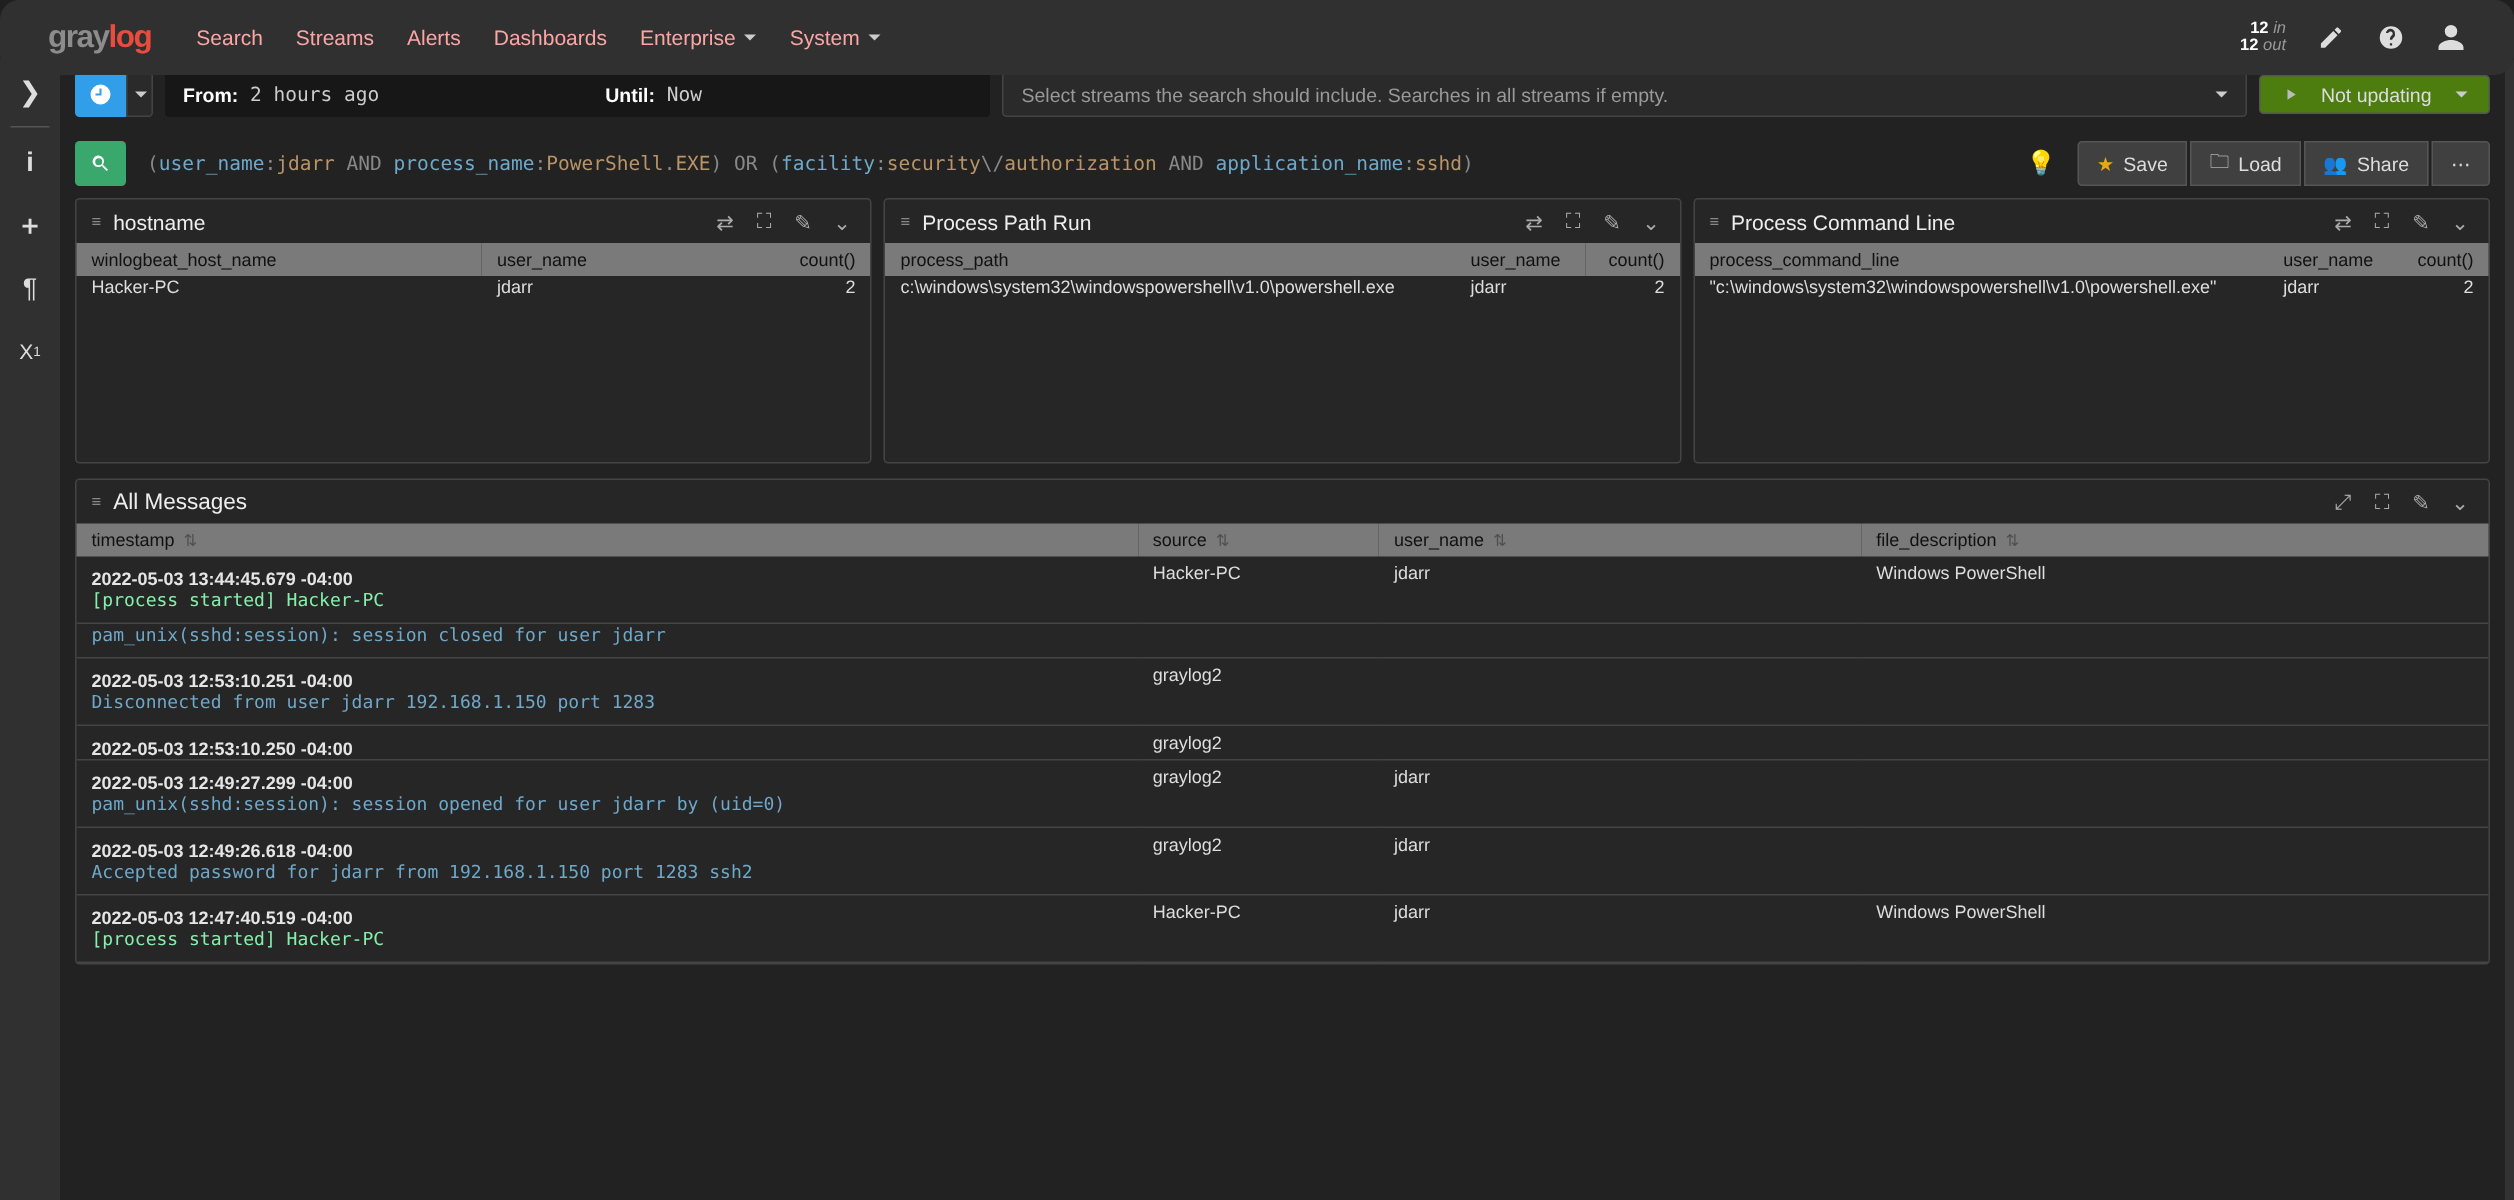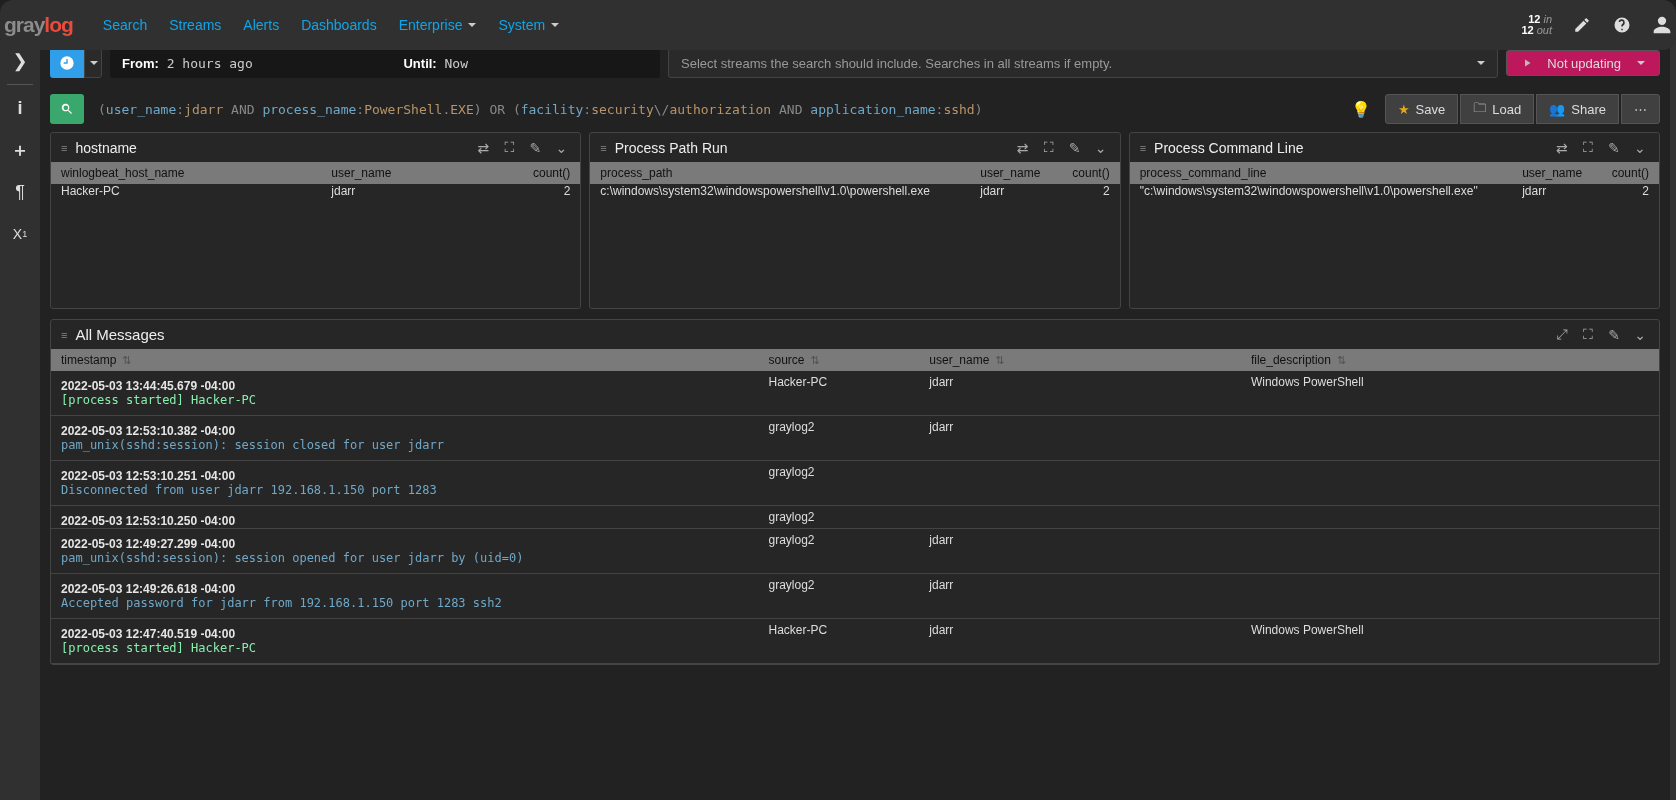--- a/index.html
+++ b/index.html
@@ -1,42 +1,42 @@
 <!DOCTYPE html>
 <html><head>
 <meta charset="utf-8">
 <style>
   * { margin:0; padding:0; box-sizing:border-box; }
   html,body { width:1676px; height:800px; background:#1f1f1f; color:#ccc; font-family:-apple-system,Segoe UI,Helvetica,Arial,sans-serif; font-size:13px; overflow:hidden;}
   
-  .topnav { height:50px; background:#303030; display:flex; align-items:center; padding:0 4px; position:fixed; top:0; left:0; right:0; z-index:10;border-radius:13px;}
+  .topnav { height:50px; background:#303030; display:flex; align-items:center; padding:0 32px; position:fixed; top:0; left:0; right:0; z-index:10;border-radius:13px;}
   .logo { font-family:sans-serif; font-size:21px; font-weight:600; letter-spacing:-1px; }
   .logo .g { color:#8c8c8c; } .logo .l { color:#e74c3c; }
   .navitems { display:flex; gap:22px; margin-left:30px; }
-  .navitems > span { color:#0ea5e9; font-size:14px; cursor:pointer; display:flex; align-items:center; gap:4px;}
+  .navitems > span { color:#fca5a5; font-size:14px; cursor:pointer; display:flex; align-items:center; gap:4px;}
   .caret { display:inline-block; width:0; height:0; border-left:4px solid transparent; border-right:4px solid transparent; border-top:4px solid #ccc; margin-left:2px;}
   .navright { margin-left:auto; display:flex; align-items:center; gap:20px;}
   .io { text-align:right; line-height:1; font-size:11px;}
   .io span{ font-weight:bold; color:#fff;} .io em{font-style:italic;color:#999;}
   .topicon { width:20px; height:20px; display:flex; align-items:center; justify-content:center; cursor:pointer; fill:#ddd; color:#ddd; font-size:18px;}
 
   
   .leftrail { position:fixed; top:40px; left:0; bottom:0; width:40px; background:#303030; display:flex; flex-direction:column; align-items:center; padding-top:10px; gap:20px;}
   .railicon { width:22px; height:22px; display:flex; align-items:center; justify-content:center; color:#ddd; font-size:18px; cursor:pointer;}
   .raildivider{border-bottom:1px solid #555;width:26px;margin-top:-8px;margin-bottom:-8px;}
 
   
   .main { position:absolute; top:40px; left:40px; right:0; bottom:0; background:#222; overflow:auto; border-right:6px solid #333;}
   .toolbar1, .toolbar2 { display:flex; align-items:center; gap:8px; padding:8px 10px;}
   .clockbtn { background:#309ee8; color:#fff; height:30px; width:34px; border-radius:3px 0 0 3px; display:flex; align-items:center; justify-content:center;}
   .clockdrop{ background:#2a2a2a; height:30px;width:18px; border-radius:0 3px 3px 0; display:flex;align-items:center;justify-content:center;border:1px solid #444;}
   .rangebox { background:#171717; height:30px; display:flex; align-items:center; padding:0 12px; font-family:monospace; font-size:13px; color:#ccc; flex:0 0 550px; border-radius:3px;}
   .rangebox b{color:#fff; font-family:sans-serif;}
   .streambox{ flex:1; background:#2a2a2a; border:1px solid #444; height:30px; border-radius:3px; display:flex; align-items:center; padding:0 12px; color:#999; justify-content:space-between;gap:19px;}
-  .updating { background:#be185d; border:1px solid #555; height:18px; border-radius:3px; display:flex; align-items:center; padding:12px 14px; gap:14px; color:#ddd;}
+  .updating { background:#4d7c0f; border:1px solid #555; height:18px; border-radius:3px; display:flex; align-items:center; padding:12px 14px; gap:14px; color:#ddd;}
   .updating svg{fill:#bbb;}
   .searchbtn{ background:#3aa76d; height:30px; width:34px; border-radius:3px; display:flex; align-items:center; justify-content:center;}
   .querybox { flex:1; font-family:ui-monospace,Menlo,Consolas,monospace; font-size:13px; color:#aaa; padding-left:6px;}
   .q-gray{color:#888;} .q-field{color:#6fa8c8;} .q-val{color:#b89468;} .q-op{color:#888;} .q-colon{color:#888;}
   .bulb{color:#6fe88e;font-size:16px;padding:0 6px;}
   .toolbtns{display:flex;gap:2px;}
   .toolbtn{background:#404040;border:1px solid #555;height:30px;padding:0 12px;display:flex;align-items:center;gap:6px;color:#ddd;font-size:13px;}
   .toolbtn:first-child{border-radius:3px 0 0 3px;} .toolbtn:last-child{border-radius:0 3px 3px 0;}
   .star{color:#e6a817;}
 
@@ -307,26 +307,20 @@
             <td class="sub">Hacker-PC</td>
             <td class="sub">jdarr</td>
             <td class="sub">Windows PowerShell</td>
           </tr>
           <tr>
             <td colspan="4" class="msg">[process started] Hacker-PC</td>
           </tr>
         </tbody>
         <tbody class="mrow blue">
           <tr>
-            <td class="ts">2022-05-03 12:53:10.382 -04:00</td>
-            <td class="sub">graylog2</td>
-            <td class="sub">jdarr</td>
-            <td class="sub"></td>
-          </tr>
-          <tr>
             <td colspan="4" class="msg">pam_unix(sshd:session): session closed for user jdarr</td>
           </tr>
         </tbody>
         <tbody class="mrow blue">
           <tr>
             <td class="ts">2022-05-03 12:53:10.251 -04:00</td>
             <td class="sub">graylog2</td>
             <td class="sub"></td>
             <td class="sub"></td>
           </tr>

